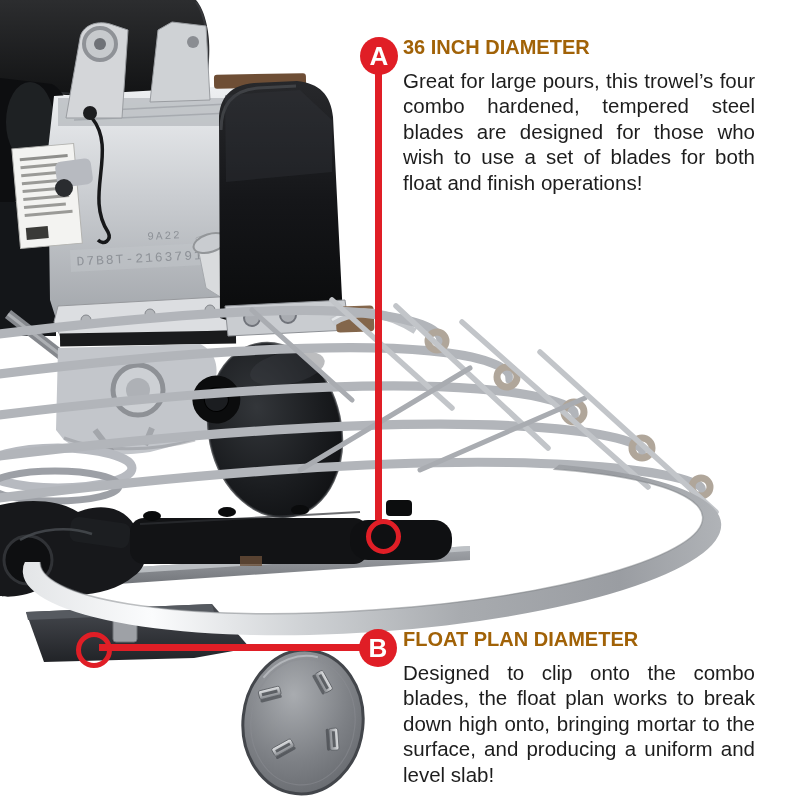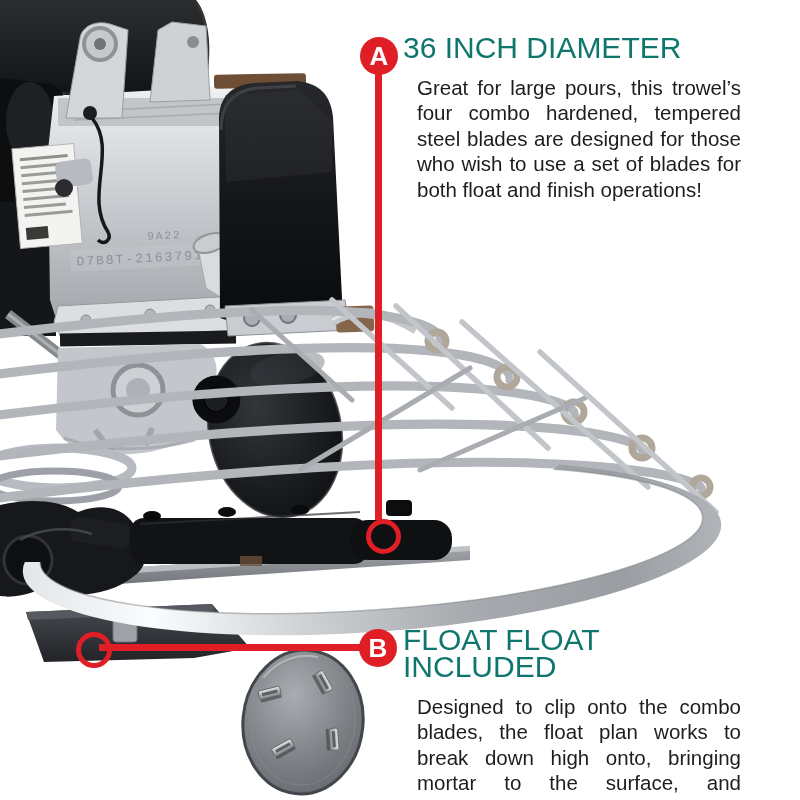--- a/index.html
+++ b/index.html
@@ -15,22 +15,22 @@
   .strut-dk{fill:none;stroke:#a9acb1;stroke-width:5;stroke-linecap:round}
   .stamp{font-family:"Liberation Mono","DejaVu Sans Mono",monospace;fill:#8e9298;}
 
   
   .badge{position:absolute;width:38px;height:38px;border-radius:50%;
          display:flex;align-items:center;justify-content:center;
          color:#fff;font-weight:bold;font-size:26px;line-height:1;z-index:40;}
   .stem{position:absolute;z-index:30;}
   .target-ring{position:absolute;border-radius:50%;background:transparent;z-index:35;}
   .callout{position:absolute;left:403px;width:352px;z-index:40;color:#1d1d1d;}
-  .callout h2{margin:0 0 7px 0;font-size:30px;line-height:27px;font-weight:normal;color:#0f766e;}
-  .callout p{margin:14px;font-size:20.5px;line-height:25.4px;text-align:justify;text-align-last:left;}
+  .callout h2{margin:0 0 7px 0;font-size:20px;line-height:27px;font-weight:bold;color:#a16207;}
+  .callout p{margin:0;font-size:20.5px;line-height:25.4px;text-align:justify;text-align-last:left;}
 </style>
 </head>
 <body>
 
 <div class="stage">
 
   <svg class="photo" viewBox="0 0 800 800" aria-hidden="true">
     <defs>
       <linearGradient id="gradEngine" x1="0" y1="0" x2="0" y2="1">
         <stop offset="0" stop-color="#eef0f2"></stop>
@@ -273,17 +273,17 @@
     <h2>36 INCH DIAMETER</h2>
     <p>Great for large pours, this trowel’s four combo hardened, tempered steel blades are designed for those who wish to use a set of blades for both float and finish operations!</p>
   </div>
 
   <div class="stem" style="left: 99px; top: 644px; width: 262px; height: 7px; background: rgb(224, 30, 38);"></div>
   <div class="target-ring" style="left: 76px; top: 632px; width: 26px; height: 26px; border: 5px solid rgb(224, 30, 38);"></div>
   <div class="badge" style="left: 359px; top: 629px; background: rgb(224, 30, 38);">
     <span>B</span>
   </div>
   <div class="callout" style="top:626px;">
-    <h2>FLOAT FLOAT INCLUDED</h2>
+    <h2>FLOAT PLAN DIAMETER</h2>
     <p>Designed to clip onto the combo blades, the float plan works to break down high onto, bringing mortar to the surface, and producing a uniform and level slab!</p>
   </div>
 
 </div>
 
 </body></html>

